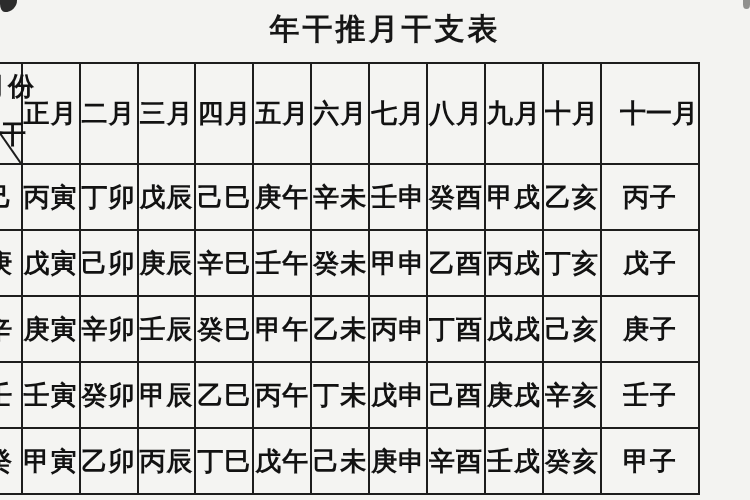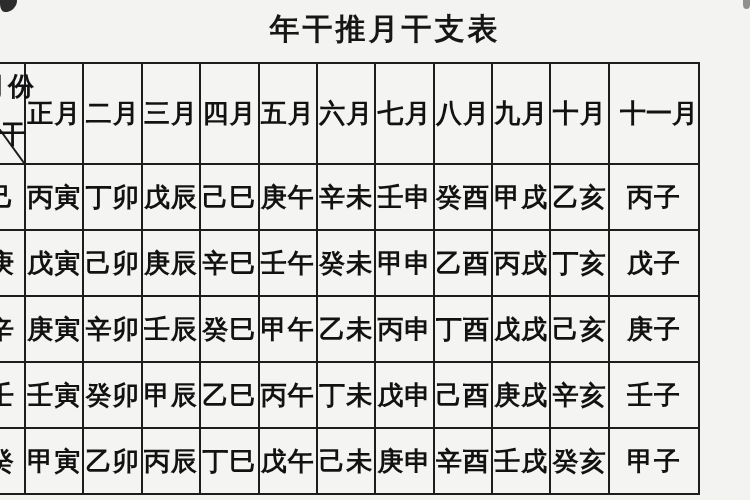--- a/index.html
+++ b/index.html
@@ -27,21 +27,21 @@
     background:#f4f4f2;
   }
   col.c0 { width:112px; }
   col.cm { width:63.4px; }
   tr.head { height:101px; }
   tr.datarow { height:66px; }
   td.corner { position:relative; }
   .diag { position:absolute; top:0; left:0; width:100%; height:100%; display:block; }
   .corner-top  { position:absolute; top:5px;  left:28px; letter-spacing:2px; }
   .corner-bottom { position:absolute; bottom:11px; left:48px; }
-  td.lastmonth { text-align:right; padding-left:10px; letter-spacing:0;margin-top:44px; }
+  td.lastmonth { text-align:right; padding-left:18px; letter-spacing:0;margin-top:44px; }
   .smudge-tl {
     position:absolute; top:0; left:0; width:17px; height:12px;
     background:#2c2c2c; border-radius:0 0 75% 30% / 0 0 100% 70%;
   }
   .smudge-tr {
     position:absolute; top:0; right:0; width:7px; height:9px;
     background:#90908e; border-radius:0 0 60% 60%;
   }
 </style>
 </head>

